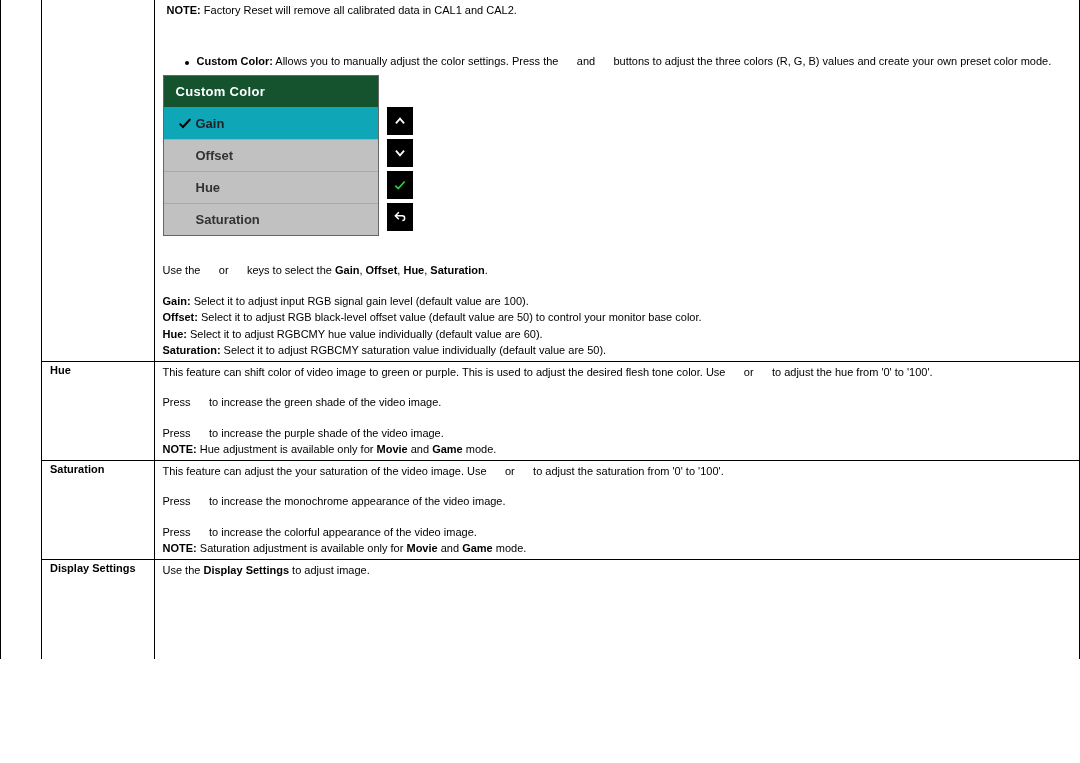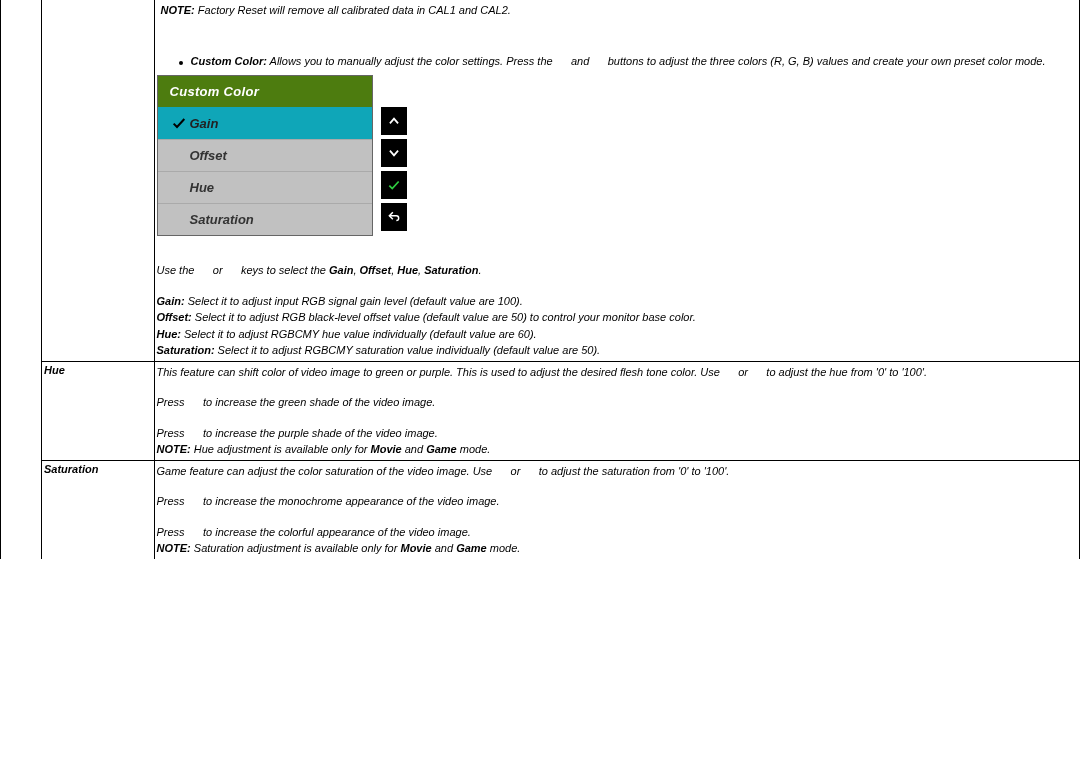--- a/index.html
+++ b/index.html
@@ -41,22 +41,21 @@
     height: 12px;
     border: 2px solid #ddd;
     background: #333;
   }
   .tbl {
     width: 100%;
     border-collapse: collapse;
   }
   .tbl td {
     vertical-align: top;
-    padding: 2px 4px 2px 2px;
-    font-style: italic;
+    padding: 2px 4px 2px 8px;
   }
   .b { font-weight: bold; }
   .rowline { border-top: 1px solid #000; }
   .section-top {
     padding: 0 4px 6px 4px;
   }
   .bullet-row {
     display: flex;
     align-items: center;
     margin: 28px 0 6px 22px;
@@ -69,21 +68,21 @@
   .osd-wrap {
     display: flex;
     margin: 6px 0 26px 0;
   }
   .osd {
     width: 216px;
     border: 1px solid #666;
     font-family: "Segoe UI", Arial, sans-serif;
   }
   .osd-hdr {
-    background: #4d7c0f;
+    background: #14532d;
     color: #fff;
     font-weight: bold;
     font-size: 13px;
     padding: 8px 12px;
     letter-spacing: 0.3px;
   }
   .osd-items {
     background: #c1c1c1;
   }
   .osd-item {
@@ -240,30 +239,36 @@
           <div class="para">
             <span class="b">NOTE:</span><span> Hue adjustment is available only for </span><span class="b">Movie</span><span> and </span><span class="b">Game</span><span> mode.</span>
           </div>
         </td>
       </tr>
 
       <tr class="rowline">
         <td class="label-cell" style="border-right:1px solid #000;">Saturation</td>
         <td class="body-cell">
           <div class="para">
-            <span>Game feature can adjust the color saturation of the video image. Use </span>&nbsp;&nbsp;&nbsp;&nbsp;<span> or </span>&nbsp;&nbsp;&nbsp;&nbsp;<span> to adjust the saturation from '0' to '100'.</span>
+            <span>This feature can adjust the your saturation of the video image. Use </span>&nbsp;&nbsp;&nbsp;&nbsp;<span> or </span>&nbsp;&nbsp;&nbsp;&nbsp;<span> to adjust the saturation from '0' to '100'.</span>
           </div>
           <div class="spacer"></div>
           <div class="para"><span>Press </span>&nbsp;&nbsp;&nbsp;&nbsp;<span> to increase the monochrome appearance of the video image.</span></div>
           <div class="spacer"></div>
           <div class="para"><span>Press </span>&nbsp;&nbsp;&nbsp;&nbsp;<span> to increase the colorful appearance of the video image.</span></div>
           <div class="para">
             <span class="b">NOTE:</span><span> Saturation adjustment is available only for </span><span class="b">Movie</span><span> and </span><span class="b">Game</span><span> mode.</span>
           </div>
         </td>
       </tr>
 
 
+      <tr class="rowline">
+        <td class="label-cell" style="border-right:1px solid #000; height:100px; vertical-align:top;">Display Settings</td>
+        <td class="body-cell para" style="vertical-align:top;">
+          <span>Use the </span><span class="b">Display Settings</span><span> to adjust image.</span>
+        </td>
+      </tr>
     </tbody>
         </table>
   </div>
 </div>
 </div>
 
 </body></html>

